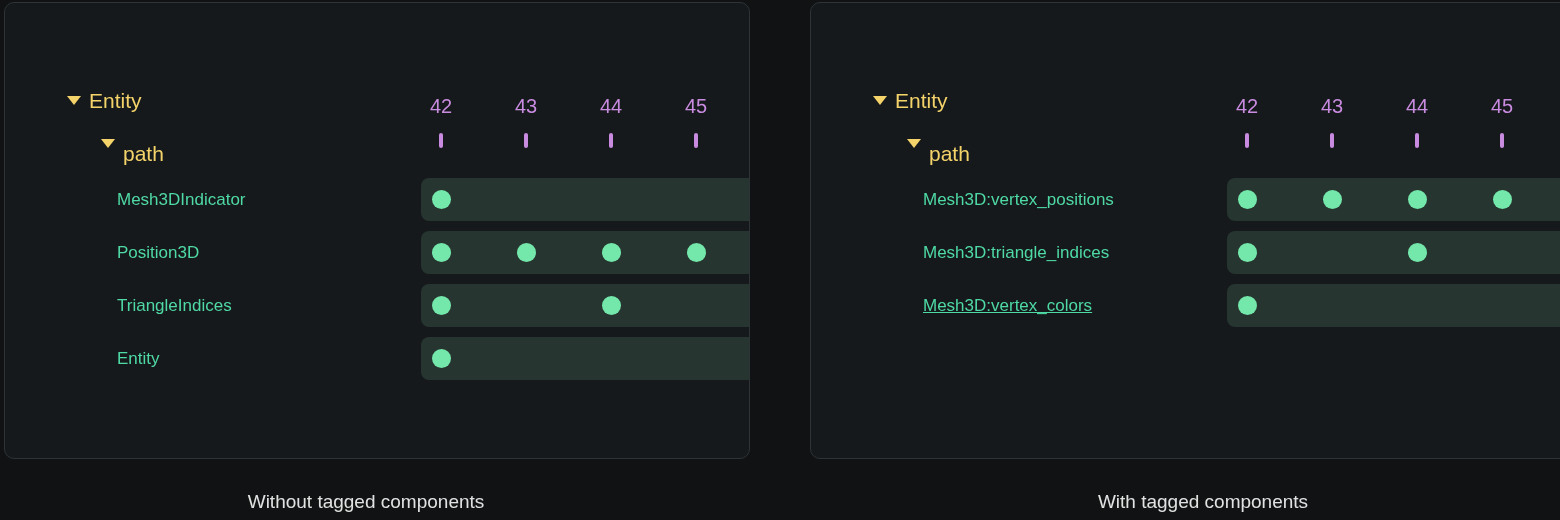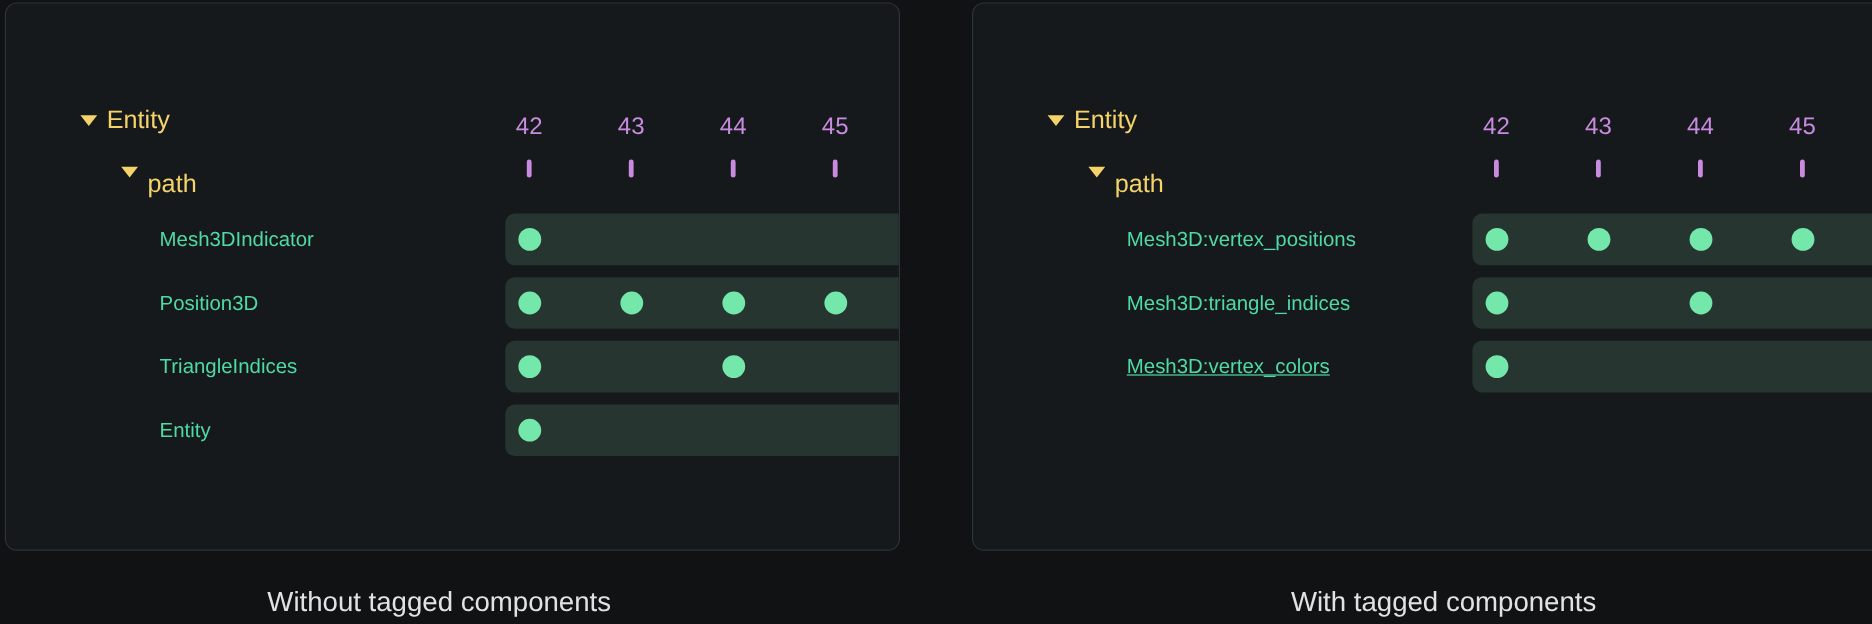--- a/index.html
+++ b/index.html
@@ -40,37 +40,37 @@
     position:absolute; top:91px; transform:translateX(-50%);
     color:var(--purple, #c98be0); font-size:20px; line-height:24px;
   }
   .tick-mark {
     position:absolute; top:130px; width:4px; height:15px;
     border-radius:2px; margin-left:-2px;
     background:var(--purple, #c98be0);
   }
 
   .comp-label {
-    position:absolute; left:128px; height:43px; line-height:43px;
+    position:absolute; left:112px; height:43px; line-height:43px;
     color:var(--green-text, #4ed9a5); font-size:17px; white-space:nowrap;
   }
   .row-bar {
     position:absolute; left:416px; right:0; height:43px;
     background:var(--row-bg, #263530);
     border-radius:8px 0 0 8px;
   }
   .event-dot {
     position:absolute; top:12px; width:19px; height:19px;
     border-radius:50%; margin-left:-9.5px;
     background:var(--dot-green, #74e8ab);
   }
 
   .caption {
     position:absolute; top:489px; transform:translateX(-50%);
-    color:var(--caption-text, #e2e2e2); font-size:23px; line-height:25px;
+    color:var(--caption-text, #e2e2e2); font-size:19px; line-height:25px;
     white-space:nowrap;
   }
   .caption-left  { left:366px; }
   .caption-right { left:1203px; }
 </style>
 </head>
 <body>
 
 <section class="panel panel-left">
   <span class="tri entity-tri"></span>

